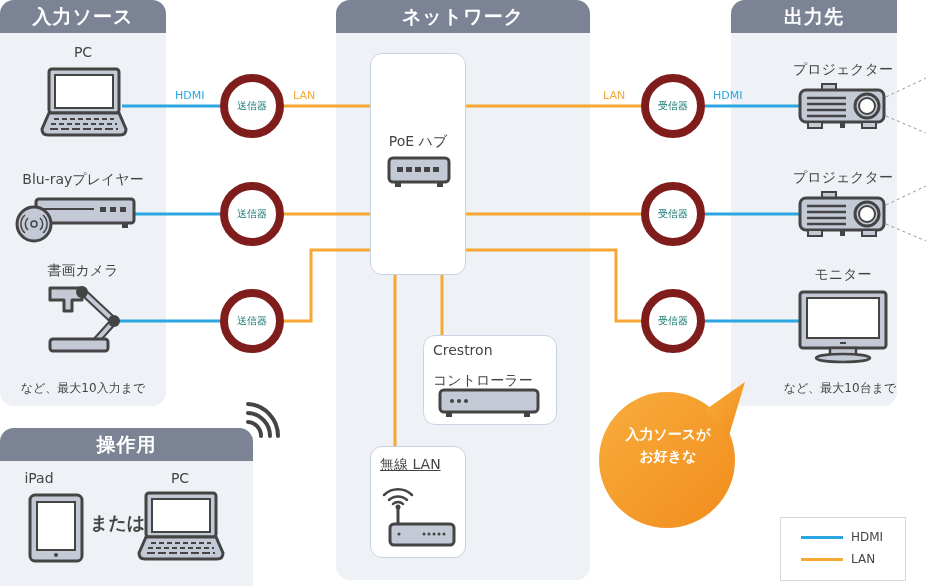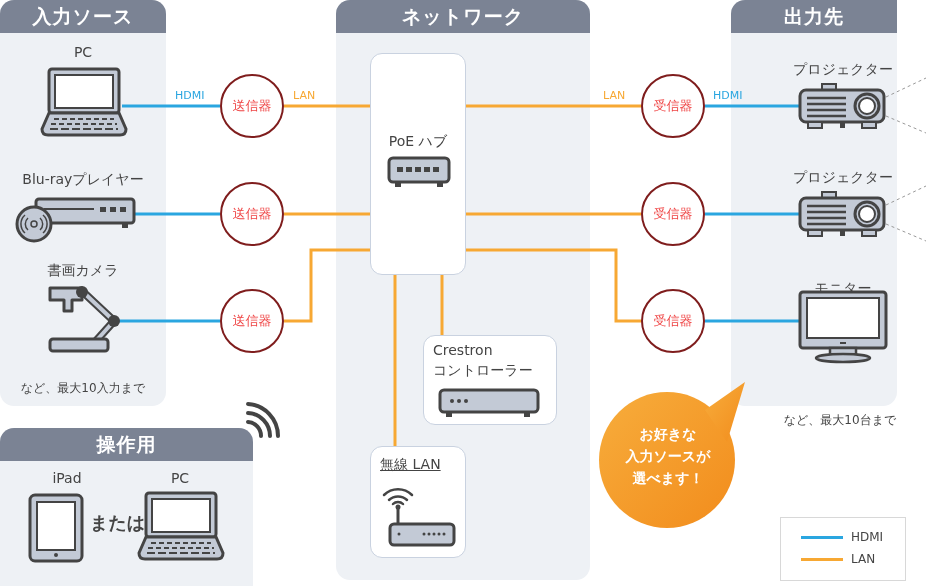--- a/index.html
+++ b/index.html
@@ -13,22 +13,22 @@
   #panel-input  { left: 0;   top: 0; width: 166px; height: 406px; }
   #panel-ops    { left: 0;   top: 428px; width: 253px; height: 176px; }
   #panel-network{ left: 336px; top: 0; width: 254px; height: 580px; }
   #panel-output { left: 731px; top: 0; width: 166px; height: 406px; border-top-right-radius: 0; border-bottom-right-radius: 14px; }
 
   .label { position: absolute; font-size: 14px; color: #444; white-space: nowrap; text-align: center; }
   .note  { position: absolute; font-size: 12px; color: #444; white-space: nowrap; text-align: center; }
 
   #lines { position: absolute; left: 0; top: 0; width: 926px; height: 586px; }
 
-  .node { position: absolute; width: 64px; height: 64px; border: 2px solid #7f1d1d; border-radius: 50%;
-    background: #fff; display: flex; align-items: center; justify-content: center; font-size: 13px; color: #ef4444; }
+  .node { position: absolute; width: 64px; height: 64px; border: 8px solid #7f1d1d; border-radius: 50%;
+    background: #fff; display: flex; align-items: center; justify-content: center; font-size: 10px; color: #0f766e; }
 
   .cable-label { position: absolute; font-size: 11px; }
   .hdmi { color: #2aa6e0; }
   .lan  { color: #f7a833; }
 
   .box { position: absolute; background: #fff; border: 1px solid #c9d2e0; border-radius: 12px; }
 
   .icon { position: absolute; }
 
   #bubble { position: absolute; left: 595px; top: 380px; width: 160px; height: 150px; }
@@ -148,21 +148,21 @@
     <rect x="28" y="11" width="6" height="5"></rect>
       <rect x="37" y="11" width="6" height="5"></rect>
     <rect x="46" y="11" width="6" height="5"></rect>
     <rect x="8" y="26" width="6" height="5"></rect>
       <rect x="50" y="26" width="6" height="5"></rect>
   </g>
 </svg>
 
 <div class="box" style="left:423px;top:335px;width:134px;height:90px;"></div>
 <div class="label" style="left:433px;top:342px;text-align:left;">Crestron</div>
-<div class="label" style="left:433px;top:362px;text-align:right;">コントローラー</div>
+<div class="label" style="left:433px;top:372px;text-align:right;">コントローラー</div>
 <svg class="icon" style="left:438px;top:388px;" width="102" height="30" viewBox="0 0 102 30">
   <rect x="2" y="2" width="98" height="22" rx="4" fill="#c3cad6" stroke="#444" stroke-width="3"></rect>
   <circle cx="14" cy="13" r="2" fill="#444"></circle>
     <circle cx="21" cy="13" r="2" fill="#444"></circle>
     <circle cx="28" cy="13" r="2" fill="#444"></circle>
   <rect x="8" y="24" width="6" height="5" fill="#444"></rect>
     <rect x="86" y="24" width="6" height="5" fill="#444"></rect>
 </svg>
 
 <div class="box" style="left:370px;top:446px;width:96px;height:112px;"></div>
@@ -188,22 +188,22 @@
 
 <div class="node" style="left:641px;top:74px;">受信器</div>
 <div class="node" style="left:641px;top:182px;">受信器</div>
 <div class="node" style="left:641px;top:289px;">受信器</div>
 
 <div class="cable-label lan" style="left:603px;top:89px;">LAN</div>
 <div class="cable-label hdmi" style="left:713px;top:89px;">HDMI</div>
 
 <div class="label" style="left:760px;width:166px;top:61px;">プロジェクター</div>
 <div class="label" style="left:760px;width:166px;top:169px;">プロジェクター</div>
-<div class="label" style="left:760px;width:166px;top:280px;">モニター</div>
-<div class="note" style="left:760px;width:160px;top:380px;margin-top:32px;">など、最大10台まで</div>
+<div class="label" style="left:760px;width:166px;top:266px;">モニター</div>
+<div class="note" style="left:760px;width:160px;top:380px;">など、最大10台まで</div>
 
 <svg class="icon" style="left:798px;top:82px;" width="90" height="50" viewBox="0 0 90 50">
   <rect x="24" y="2" width="14" height="6" fill="#c3cad6" stroke="#444" stroke-width="2"></rect>
   <rect x="2" y="8" width="84" height="32" rx="6" fill="#c3cad6" stroke="#444" stroke-width="3"></rect>
   <g stroke="#444" stroke-width="2.5">
       <line x1="9" y1="16" x2="48" y2="16"></line>
       <line x1="9" y1="22" x2="48" y2="22"></line>
       <line x1="9" y1="28" x2="48" y2="28"></line>
       <line x1="9" y1="34" x2="48" y2="34"></line>
     </g>
@@ -230,21 +230,21 @@
 </svg>
 
 <svg class="icon" style="left:798px;top:290px;" width="92" height="74" viewBox="0 0 92 74">
   <rect x="2" y="2" width="86" height="56" rx="3" fill="#c3cad6" stroke="#444" stroke-width="3"></rect>
   <rect x="9" y="8" width="72" height="40" fill="#fff" stroke="#444" stroke-width="2"></rect>
   <line x1="42" y1="53" x2="48" y2="53" stroke="#444" stroke-width="2"></line>
   <rect x="32" y="58" width="26" height="8" fill="#c3cad6" stroke="#444" stroke-width="2.5"></rect>
   <ellipse cx="45" cy="68" rx="27" ry="4" fill="#c3cad6" stroke="#444" stroke-width="2.5"></ellipse>
 </svg>
 
-<div class="label" style="left:42px;width:50px;top:470px;">iPad</div>
+<div class="label" style="left:14px;width:50px;top:470px;">iPad</div>
 <div class="label" style="left:150px;width:60px;top:470px;">PC</div>
 <div class="label" style="left:90px;top:511px;font-size:18px;font-weight:bold;">または</div>
 
 <svg class="icon" style="left:28px;top:493px;" width="56" height="72" viewBox="0 0 56 72">
   <rect x="2" y="2" width="52" height="66" rx="5" fill="#c3cad6" stroke="#444" stroke-width="3"></rect>
   <rect x="9" y="9" width="38" height="48" fill="#fff" stroke="#444" stroke-width="2"></rect>
   <circle cx="28" cy="62" r="2" fill="#444"></circle>
 </svg>
 <svg class="icon" style="left:137px;top:491px;" width="88" height="72" viewBox="0 0 88 72">
   <rect x="9" y="2" width="70" height="44" rx="3" fill="#c3cad6" stroke="#444" stroke-width="3"></rect>
@@ -269,23 +269,22 @@
   <defs>
     <linearGradient id="bubbleGrad" x1="0" y1="0" x2="1" y2="1">
       <stop offset="0" stop-color="#f7ad3c"></stop>
       <stop offset="1" stop-color="#f28c1c"></stop>
     </linearGradient>
   </defs>
   <circle cx="72" cy="80" r="68" fill="url(#bubbleGrad)"></circle>
   <path d="M110 30 L150 2 L132 62 Z" fill="url(#bubbleGrad)"></path>
 </svg>
 <div id="bubble-text">
+  <div>入力ソースが</div>
   <div>お好きな</div>
-  <div>入力ソースが</div>
-  <div>選べます！</div>
 </div>
 
 <div id="legend">
   <div class="legend-row" style="top:12px;">
     <span class="legend-swatch" style="background:#2aa6e0;"></span>
     <span>HDMI</span>
   </div>
   <div class="legend-row" style="top:34px;">
     <span class="legend-swatch" style="background:#f7a833;"></span>
     <span>LAN</span>

